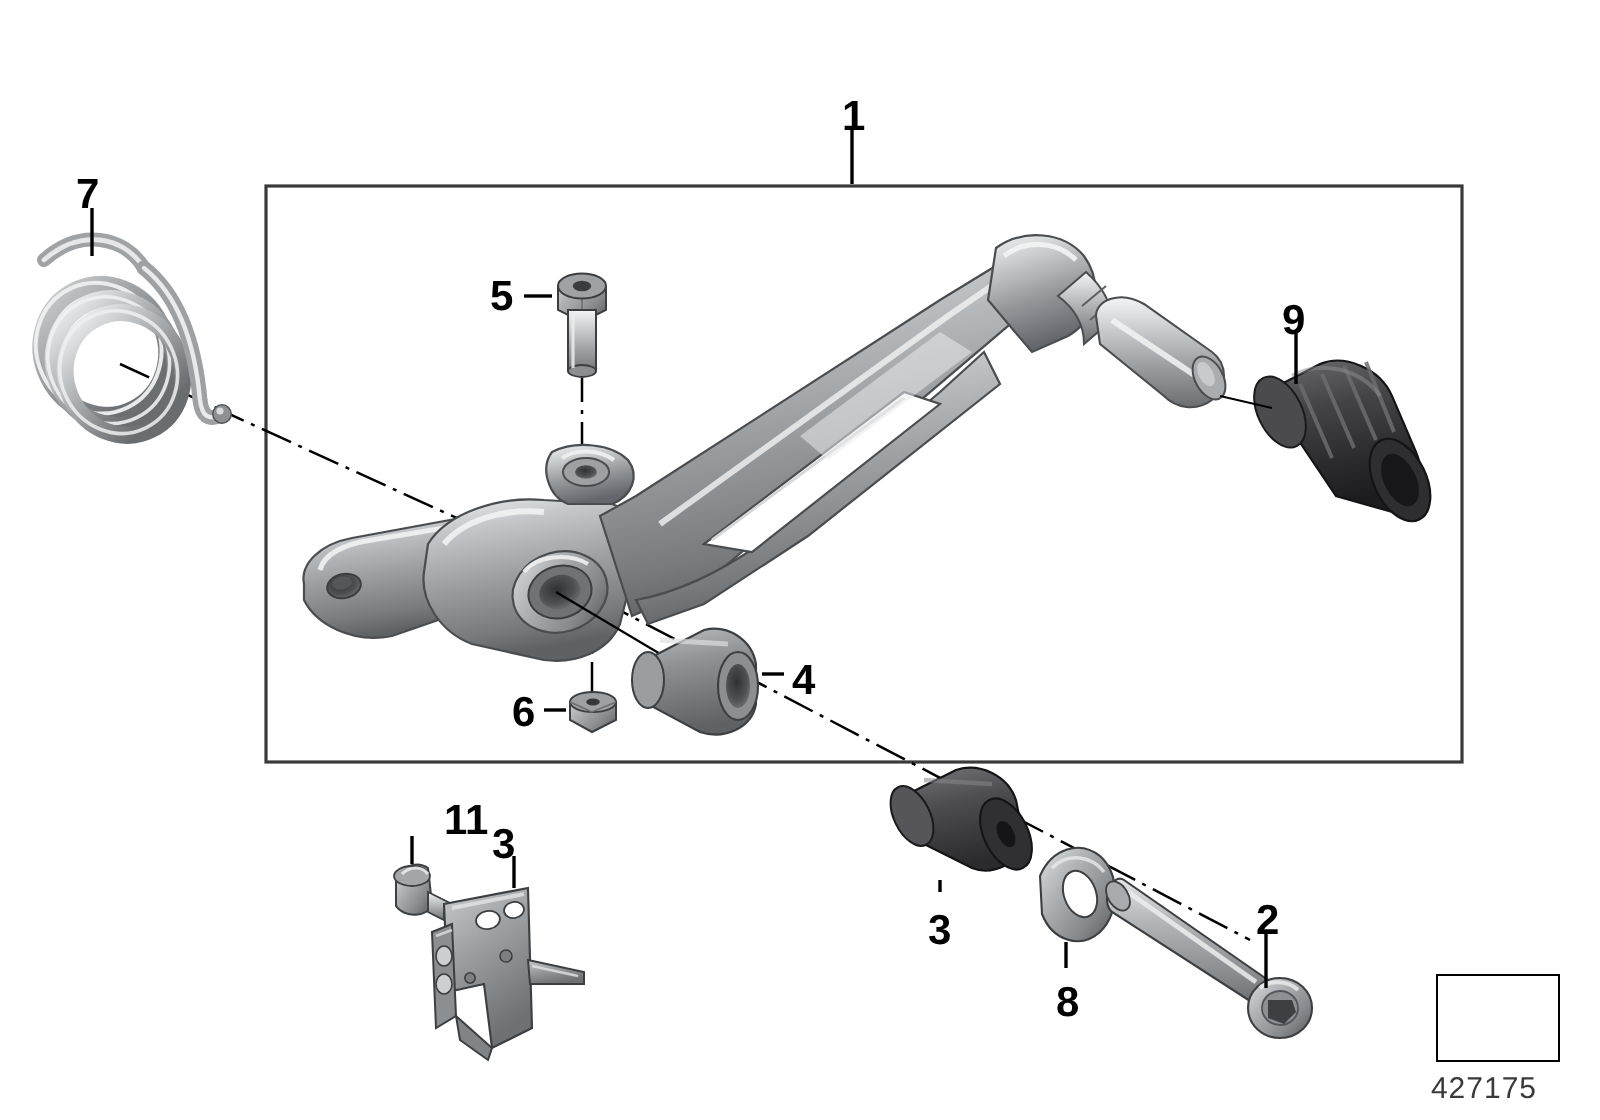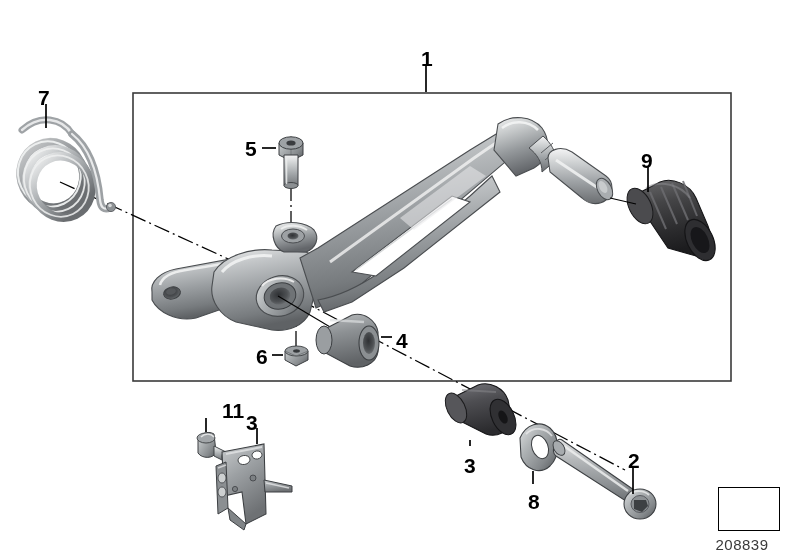--- a/index.html
+++ b/index.html
@@ -306,15 +306,15 @@
   <div class="callout" style="left:396px; top:330px;">4</div>
   <div class="callout" style="left:245px; top:138px;">5</div>
   <div class="callout" style="left:256px; top:346px;">6</div>
   <div class="callout" style="left:38px;  top:87px;">7</div>
   <div class="callout" style="left:528px; top:491px;">8</div>
   <div class="callout" style="left:641px; top:150px;">9</div>
   <div class="callout" style="left:246px; top:412px;">3</div>
   <div class="callout" style="left:195px; top:400px;margin-left:27px;">11</div>
 
   <div class="orient-box"></div>
-  <div class="diagram-id">208839</div>
+  <div class="diagram-id">427175</div>
 
 </div>
 
 </body></html>

